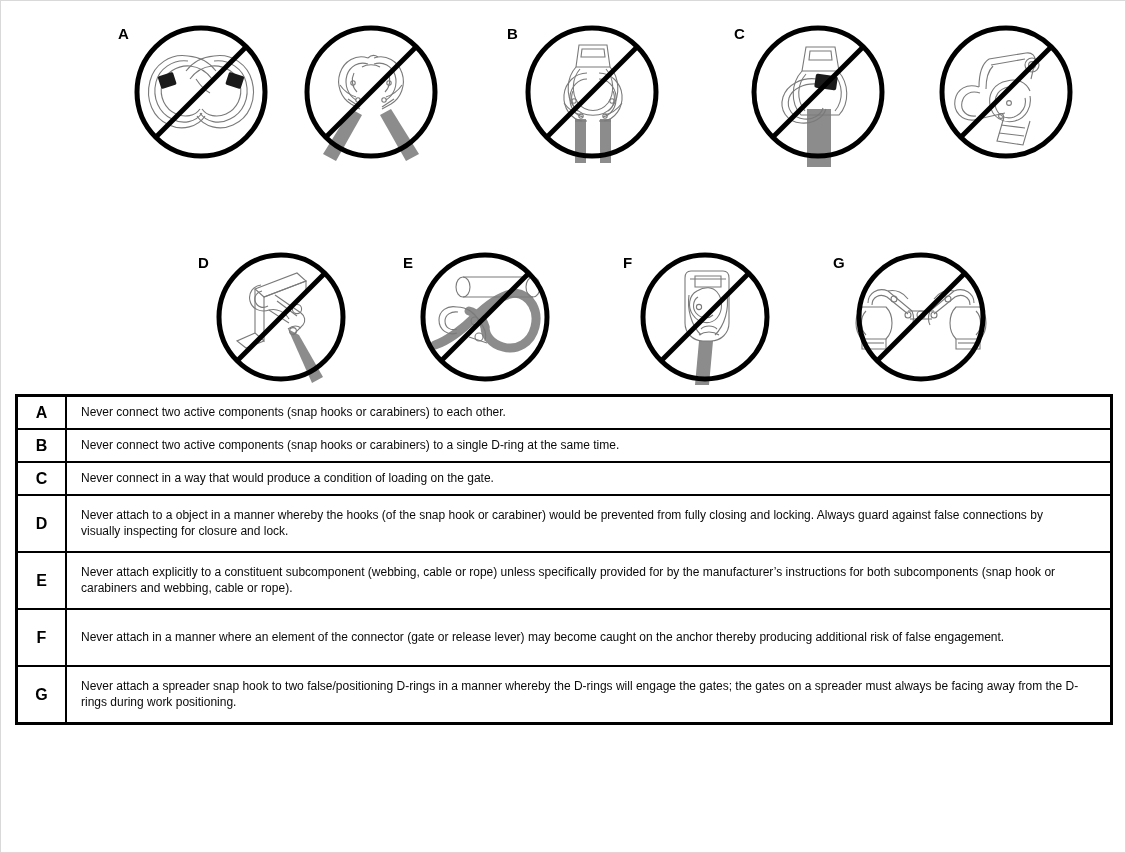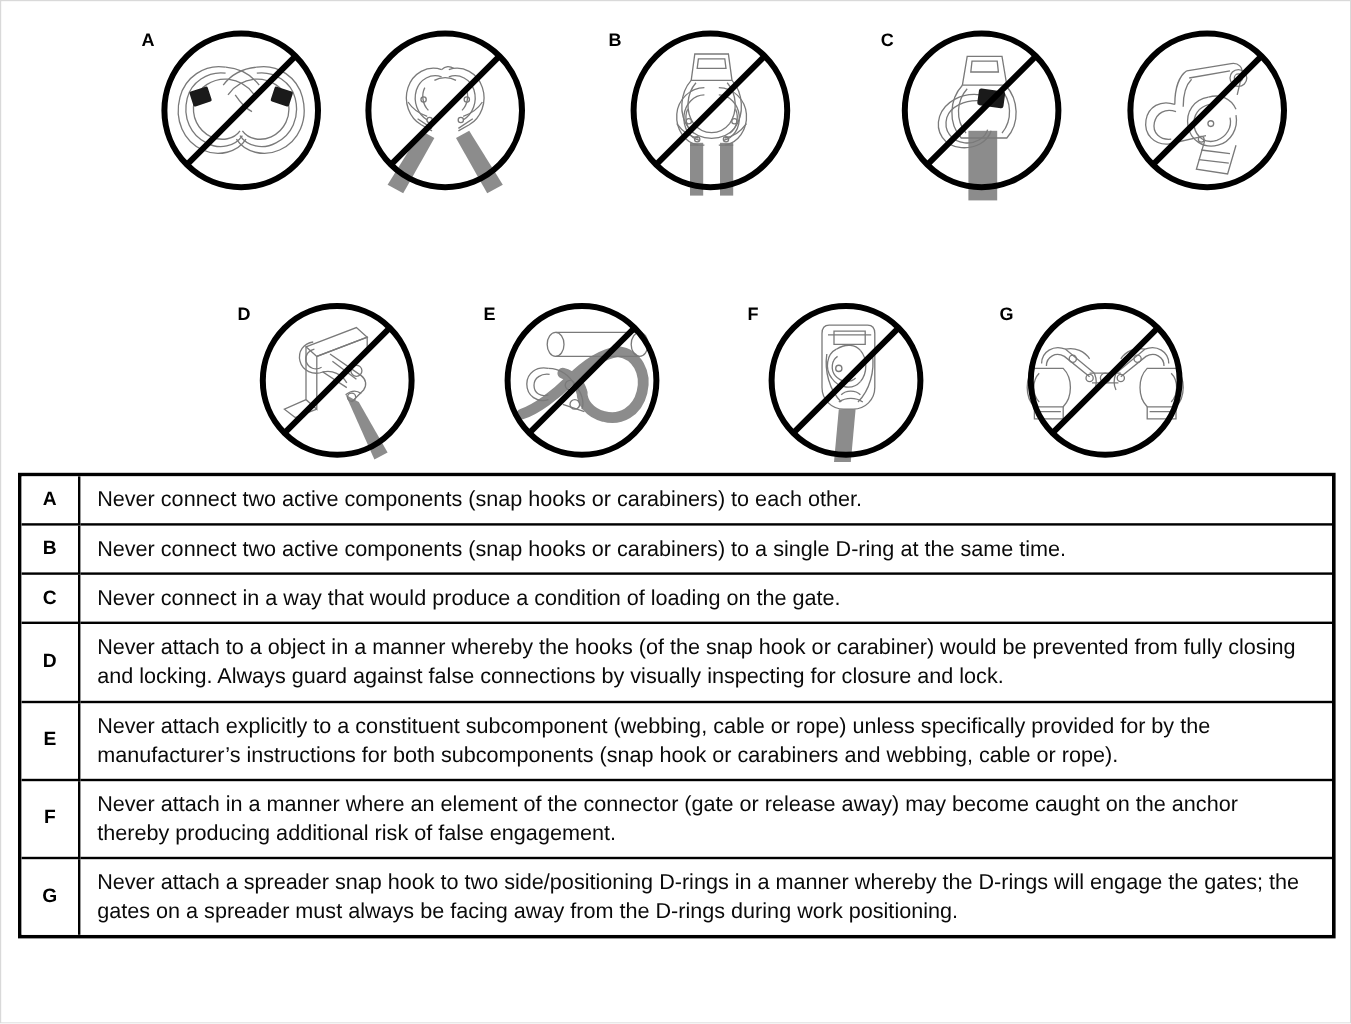--- a/index.html
+++ b/index.html
@@ -66,21 +66,21 @@
     font-family: "Liberation Sans", sans-serif;
     font-weight: bold;
     font-size: 16px;
     border-right: 2px solid #000000;
     padding: 0;
   }
   td.text-cell {
     padding: 7px 25px 8px 14px;
     vertical-align: middle;
     font-family: "Liberation Sans", sans-serif;
-    font-size: 18px;
+    font-size: 12px;
     line-height: 1.34;
     color: #0a0a0a;
   }
   .row-tall td { height: 40px; }
 </style>
 </head>
 <body>
 
 <div id="page">
 
@@ -401,23 +401,23 @@
         <tr class="row-tall">
           <td class="letter-cell">D</td>
           <td class="text-cell">Never attach to a object in a manner whereby the hooks (of the snap hook or carabiner) would be prevented from fully closing and locking. Always guard against false connections by visually inspecting for closure and lock.</td>
         </tr>
         <tr class="row-tall">
           <td class="letter-cell">E</td>
           <td class="text-cell">Never attach explicitly to a constituent subcomponent (webbing, cable or rope) unless specifically provided for by the manufacturer’s instructions for both subcomponents (snap hook or carabiners and webbing, cable or rope).</td>
         </tr>
         <tr class="row-tall">
           <td class="letter-cell">F</td>
-          <td class="text-cell">Never attach in a manner where an element of the connector (gate or release away) may become caught on the anchor thereby producing additional risk of false engagement.</td>
+          <td class="text-cell">Never attach in a manner where an element of the connector (gate or release lever) may become caught on the anchor thereby producing additional risk of false engagement.</td>
         </tr>
         <tr class="row-tall">
           <td class="letter-cell">G</td>
-          <td class="text-cell">Never attach a spreader snap hook to two side/positioning D-rings in a manner whereby the D-rings will engage the gates; the gates on a spreader must always be facing away from the D-rings during work positioning.</td>
+          <td class="text-cell">Never attach a spreader snap hook to two false/positioning D-rings in a manner whereby the D-rings will engage the gates; the gates on a spreader must always be facing away from the D-rings during work positioning.</td>
         </tr>
       </tbody>
     </table>
   </div>
 
 </div>
 
 </body></html>

